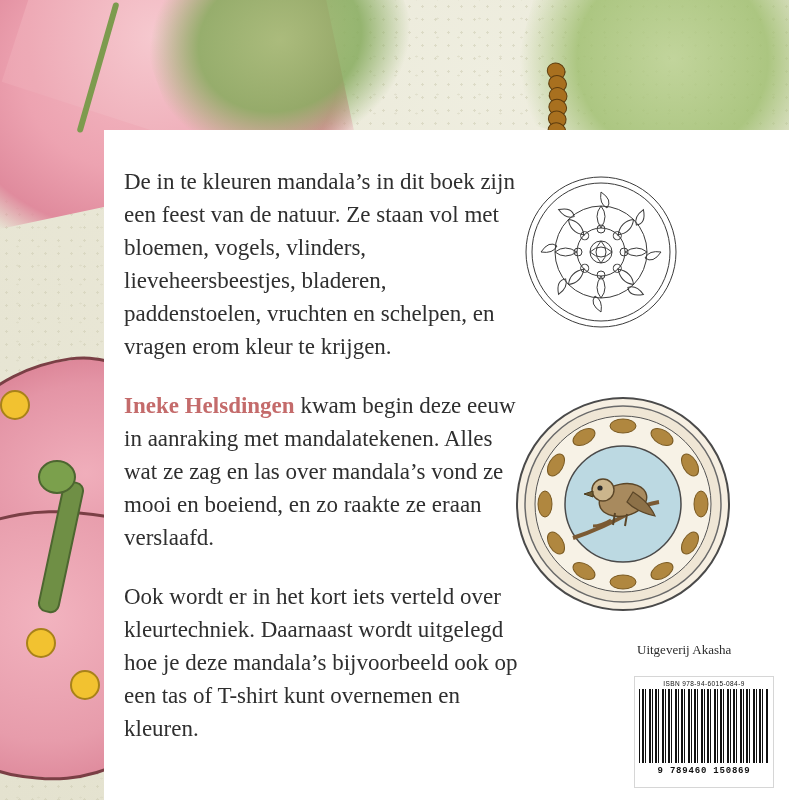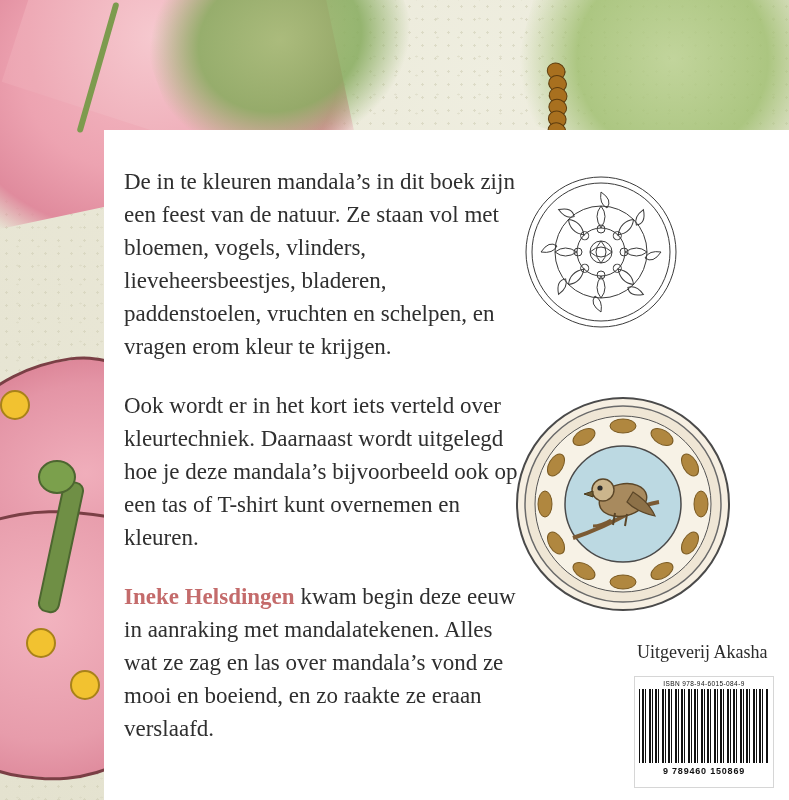--- a/index.html
+++ b/index.html
@@ -251,21 +251,21 @@
   .copy p { margin: 0 0 26px 0; }
   .copy p:last-child { margin-bottom: 0; }
   .author-name {
     color: #c46b6b;
     font-weight: bold;
   }
 
   .publisher {
     position: absolute;
     left: 637px; top: 642px;
-    font-size: 18px;
+    font-size: 13px;
     color: #2b2b2b;
     font-family: "Liberation Serif", serif;
   }
 
   
   .mandala-line {
     position: absolute;
     left: 521px; top: 172px;
     width: 160px; height: 160px;
   }
@@ -300,21 +300,21 @@
     width: 100%;
     background-image: repeating-linear-gradient(
       to right,
       #111 0px, #111 1px, #fff 1px, #fff 3px,
       #111 3px, #111 5px, #fff 5px, #fff 6px,
       #111 6px, #111 7px, #fff 7px, #fff 10px,
       #111 10px, #111 12px, #fff 12px, #fff 13px
     );
   }
   .isbn-bottom {
-    font-family: Liberation Sans, sans-serif;
+    font-family: Liberation Mono, monospace;
     font-size: 9px;
     letter-spacing: .8px;
     color: #111;
     text-align: center;
     margin-top: 3px;
     font-weight: bold;
   }
 </style>
 </head>
 <body>
@@ -468,22 +468,22 @@
       <circle cx="85" cy="92" r="2.6" fill="#2b2b2b"></circle>
       <path d="M78 95 l-9 3 l9 3Z" fill="#6b5a32" stroke="#4a3a1c" stroke-width="1"></path>
       <path d="M118 96 q16 10 22 24 q-18 -4 -28 -14Z" fill="#8d7148" stroke="#5b4628" stroke-width="1.2"></path>
       <path d="M112 118 l-2 12" stroke="#5b4628" stroke-width="2"></path>
       <path d="M100 117 l-2 12" stroke="#5b4628" stroke-width="2"></path>
     </g>
   </svg>
 
   <div class="copy">
     <p>De in te kleuren mandala’s in dit boek zijn een feest van de natuur. Ze staan vol met bloemen, vogels, vlinders, lieveheersbeestjes, bladeren, paddenstoelen, vruchten en schelpen, en vragen erom kleur te krijgen.</p>
+    <p><span class="author-name">Ineke Helsdingen</span><span> kwam begin deze eeuw in aanraking met mandalatekenen. Alles wat ze zag en las over mandala’s vond ze mooi en boeiend, en zo raakte ze eraan verslaafd.</span></p>
     <p>Ook wordt er in het kort iets verteld over kleurtechniek. Daarnaast wordt uitgelegd hoe je deze mandala’s bijvoorbeeld ook op een tas of T-shirt kunt overnemen en kleuren.</p>
-    <p><span class="author-name">Ineke Helsdingen</span><span> kwam begin deze eeuw in aanraking met mandalatekenen. Alles wat ze zag en las over mandala’s vond ze mooi en boeiend, en zo raakte ze eraan verslaafd.</span></p>
   </div>
 
   <div class="publisher">Uitgeverij Akasha</div>
 
   <div class="barcode-box">
     <div class="isbn-top">ISBN 978-94-6015-084-9</div>
     <div class="bars"></div>
     <div class="isbn-bottom">9 789460 150869</div>
   </div>
 

